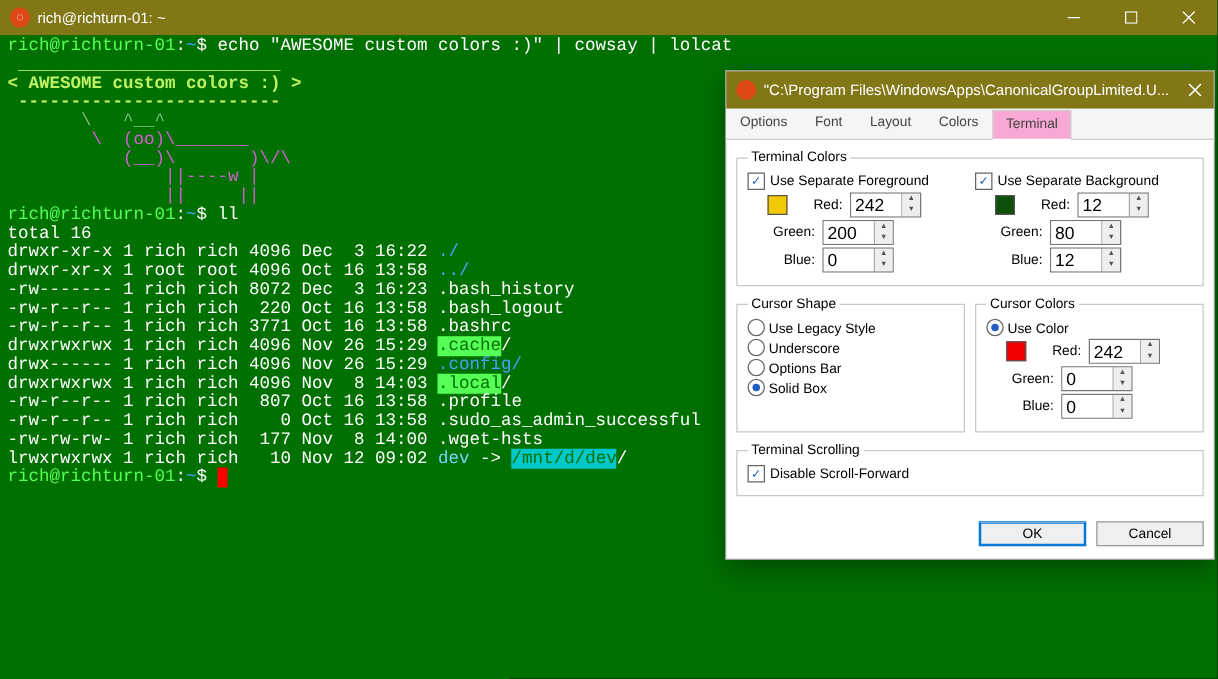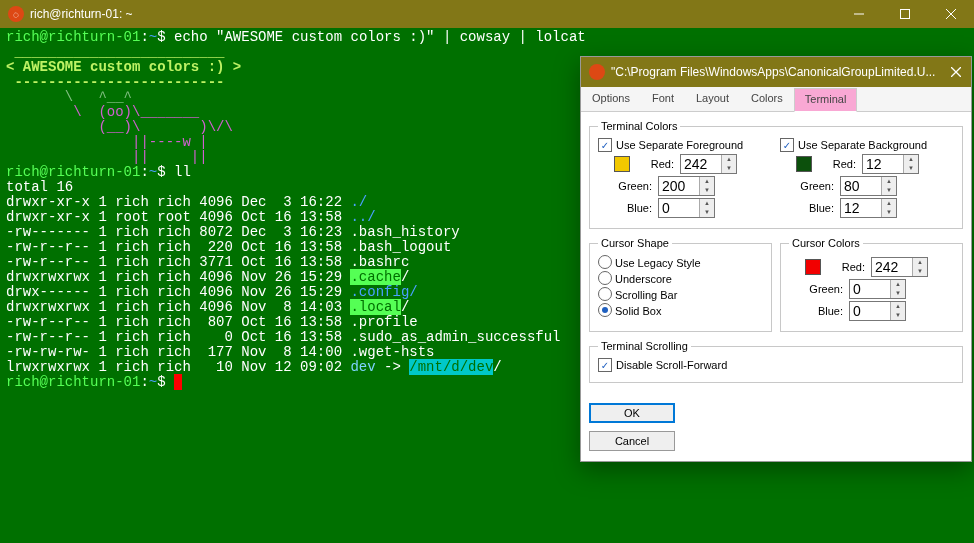--- a/index.html
+++ b/index.html
@@ -43,21 +43,21 @@
   .radio{width:12px;height:12px;border:1px solid #666;border-radius:50%;display:flex;align-items:center;justify-content:center;background:#fff;}
   .radio.on::after{content:"";width:6px;height:6px;background:#2060c0;border-radius:50%;}
   .cval{display:flex;align-items:center;gap:6px;margin:2px 0 2px 16px;}
   .cval label{width:38px;text-align:right;}
   .spin{display:flex;border:1px solid #777;height:18px;}
   .spin input{border:0;width:34px;text-align:left;padding:0 3px;font-size:14px;outline:none;}
   .spin .arrows{width:14px;display:flex;flex-direction:column;border-left:1px solid #aaa;}
   .spin .arrows span{flex:1;font-size:6px;text-align:center;line-height:8px;color:#555;background:#eee;}
   .swatch{width:14px;height:14px;border:1px solid #555;display:inline-block;vertical-align:middle;}
   .link{color:#0066cc;text-decoration:underline;cursor:default;}
-  .btns-row{display:flex;justify-content:flex-end;gap:8px;padding:6px 8px 10px;flex-direction:column;}
+  .btns-row{display:flex;justify-content:flex-end;gap:8px;padding:6px 8px 10px;}
   .wbtn{border:1px solid #999;background:#efefef;padding:3px 0;width:84px;text-align:center;font-size:11px;}
   .wbtn.default{border:1px solid #0078d7;box-shadow:inset 0 0 0 1px #0078d7;}
 </style>
 </head>
 <body>
 
 <div class="main">
 
   <div class="titlebar">
     <div class="tb-ico">◌</div>
@@ -211,30 +211,34 @@
           <div class="radio-row">
               <div class="radio"></div>
               <span>Use Legacy Style</span>
             </div>
           <div class="radio-row">
               <div class="radio"></div>
               <span>Underscore</span>
             </div>
           <div class="radio-row">
               <div class="radio"></div>
-              <span>Scrolling Bar</span>
+              <span>Options Bar</span>
             </div>
           <div class="radio-row">
               <div class="radio on"></div>
               <span>Solid Box</span>
             </div>
         </fieldset>
 
         <fieldset class="col">
           <legend>Cursor Colors</legend>
+          <div class="radio-row">
+              <div class="radio on"></div>
+              <span>Use Color</span>
+            </div>
           <div class="cval">
               <span class="swatch" style="background:#f20000"></span>
             <label>Red:</label>
             <div class="spin">
                 <input value="242" style="">
                 <div class="arrows">
                   <span>▲</span>
                   <span>▼</span>
                 </div>
               </div>

